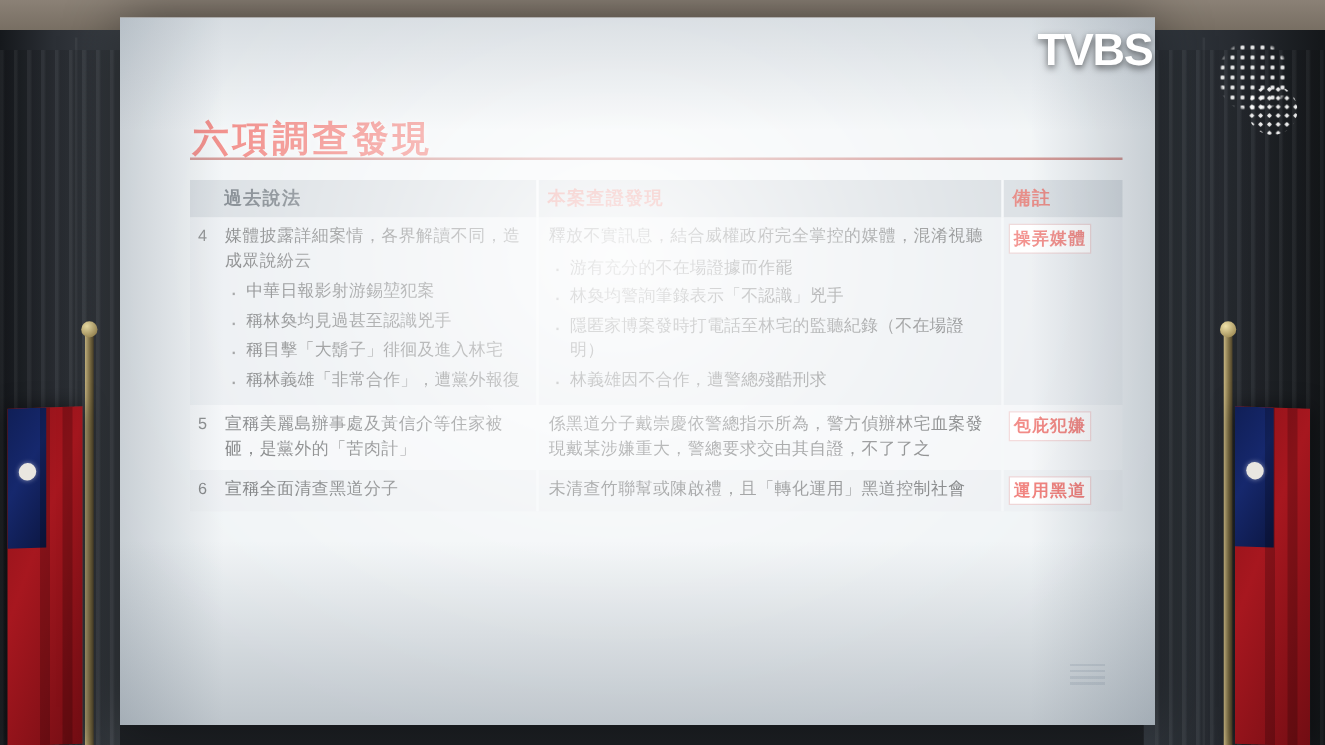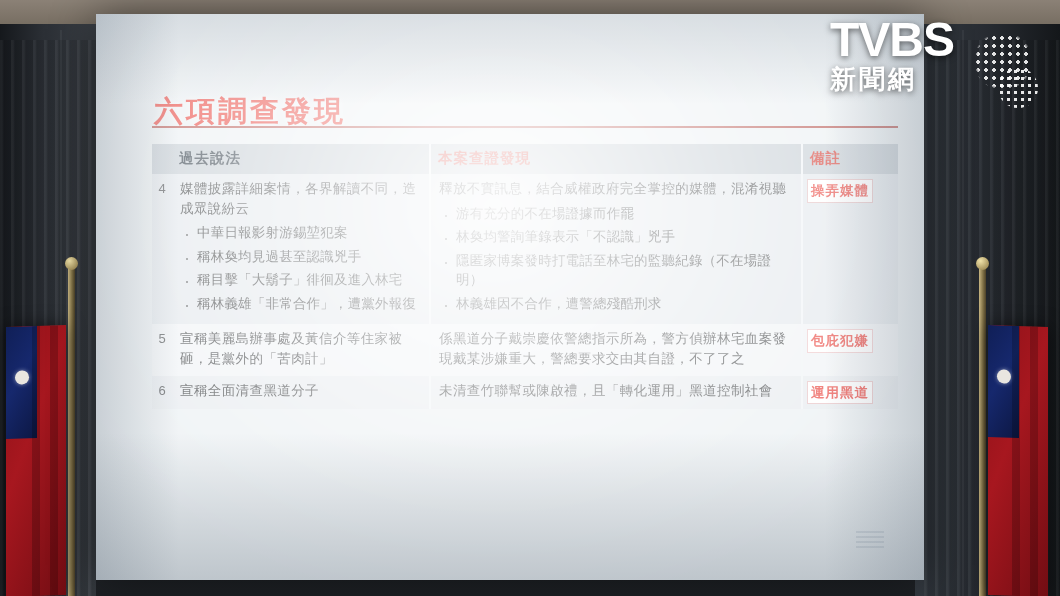--- a/index.html
+++ b/index.html
@@ -228,21 +228,21 @@
 
   
   .watermark {
     position: absolute;
     right: 20px; top: 16px;
     width: 210px; height: 94px;
     color: #fff;
     text-align: left;
   }
   .wm-main {
-    font-size: 48px;
+    font-size: 36px;
     font-weight: 700;
     letter-spacing: -1px;
     line-height: 48px;
     text-shadow: 0 2px 6px rgba(0,0,0,.55);
   }
   .wm-sub {
     font-size: 26px;
     font-weight: 700;
     letter-spacing: 3px;
     line-height: 30px;
@@ -382,16 +382,15 @@
     </div>
 
     <div class="screen-glow"></div>
     <div class="screen-vignette"></div>
   </div>
 
   <div class="watermark">
     <div class="wm-dots"></div>
     <div class="wm-ring"></div>
     <div class="wm-main">TVBS</div>
-    <div class="wm-sub">新聞網</div>
   </div>
 
 </div>
 
 </body></html>

